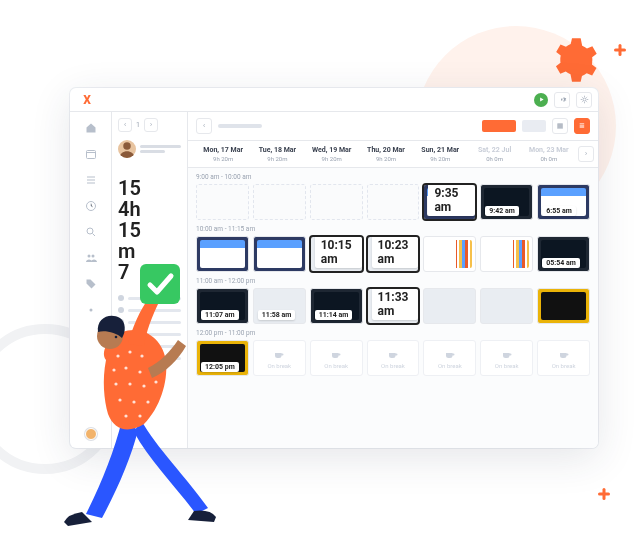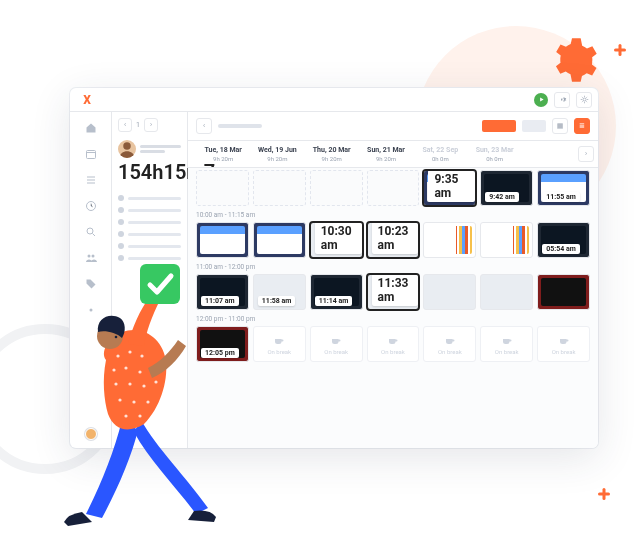--- a/index.html
+++ b/index.html
@@ -71,21 +71,21 @@
 
   
   .side{border-right:1px solid var(--border);padding:6px 6px 0 6px;display:flex;flex-direction:column;gap:4px}
   .side .pager{display:flex;align-items:center;gap:4px;color:var(--text-dim)}
   .side .pager .chev{width:12px;height:12px;border:1px solid var(--border);border-radius:3px;display:flex;align-items:center;justify-content:center}
   .side .user{display:flex;align-items:center;gap:4px;margin-top:4px}
   .side .avatar{width:18px;height:18px;border-radius:50%;overflow:hidden;flex:none;display:flex;align-items:center;justify-content:center;background:#e8c4a0}
   .side .u-lines{display:flex;flex-direction:column;gap:2px;flex:1}
   .side .u-line{height:3px;border-radius:2px;background:#d9dde4}
   .side .u-line.short{width:60%}
-  .side .stats{display:flex;flex-direction:row;margin-top:0;gap:0;color:#222;font-weight:600}
+  .side .stats{display:flex;flex-direction:column;margin-top:16px;gap:0;color:#222;font-weight:600}
   .side .stats .big{font-size:20px;line-height:1.05}
   .side .worklist{margin-top:8px;display:flex;flex-direction:column;gap:6px}
   .side .wrow{display:flex;align-items:center;gap:4px}
   .side .wdot{width:6px;height:6px;border-radius:50%;background:#cfd5df}
   .side .wline{flex:1;height:3px;border-radius:2px;background:#e3e7ee}
 
   
   .main{display:flex;flex-direction:column;min-width:0}
   .ctrlbar{display:flex;align-items:center;padding:6px 8px;gap:6px}
   .ctrlbar .prev{width:14px;height:14px;border:1px solid var(--border);border-radius:3px;display:flex;align-items:center;justify-content:center;color:var(--text-dim)}
@@ -106,21 +106,21 @@
 
   .timeline{flex:1;overflow:hidden;padding:2px 8px 4px 8px;display:flex;flex-direction:column;gap:2px;background:#fbfcfd}
   .hrblock{display:flex;flex-direction:column}
   .hrlabel{font-size:6.5px;color:var(--text-dim);padding:3px 0}
   .thumbs{display:grid;grid-template-columns:repeat(7,1fr);gap:4px}
   .thumb{position:relative;height:34px;border-radius:3px;overflow:hidden;border:1px solid var(--border);background:var(--thumb)}
   .thumb.empty{border:1px dashed #e2e6ee;background:#fafbfc}
   .thumb.blue{background:#2d3a63}
   .thumb.dark{background:#1e2733}
   .thumb.color{background:#fff}
-  .thumb.vc{background:#7f1d1d}
+  .thumb.vc{background:#eab308}
   .thumb .fake{position:absolute;inset:3px;border-radius:2px}
   .thumb.blue .fake{background:linear-gradient(180deg,#5aa0ff 0 30%,#fff 30% 100%)}
   .thumb.dark .fake{background:#0c1622}
   .thumb.color .fake{background:linear-gradient(90deg,#fff 0 65%,transparent 65%),
                       repeating-linear-gradient(90deg,#f6c04a 0 6%,#5aa0ff 6% 12%,#e85a2a 12% 18%,#fff 18% 24%);}
   .thumb.vc .fake{background:#111}
   .thumb .tag{position:absolute;left:4px;bottom:3px;background:#fff;color:#222;font-size:7px;font-weight:700;border-radius:2px;padding:1px 4px;box-shadow:0 1px 2px rgba(0,0,0,.15)}
   .thumb.highlight .tag{font-size:12px;padding:2px 6px}
   .thumb.highlight{outline:2px solid #222;outline-offset:-1px}
   .thumb.onbreak{border:1px solid #eef0f4;background:#fff;display:flex;flex-direction:column;align-items:center;justify-content:center;color:#cfd5df}
@@ -284,80 +284,85 @@
       <div class="prev">‹</div>
       <div class="range-bar"></div>
       <div class="spacer"></div>
       <div class="pill orange"></div>
       <div class="pill light"></div>
       <div class="sq">▦</div>
       <div class="sq orange">≣</div>
     </div>
 
     <div class="days" id="days">
+      <div class="dcol">
+          <div class="dlabel">Mon, 17 Mar</div>
+          <div class="dhours">9h 20m</div>
+        </div>
         <div class="dcol">
           <div class="dlabel">Tue, 18 Mar</div>
           <div class="dhours">9h 20m</div>
         </div>
         <div class="dcol">
-          <div class="dlabel">Wed, 19 Jun</div>
+          <div class="dlabel">Wed, 19 Mar</div>
           <div class="dhours">9h 20m</div>
         </div>
         <div class="dcol">
           <div class="dlabel">Thu, 20 Mar</div>
           <div class="dhours">9h 20m</div>
         </div>
         <div class="dcol">
           <div class="dlabel">Sun, 21 Mar</div>
           <div class="dhours">9h 20m</div>
         </div>
         <div class="dcol dim">
-          <div class="dlabel">Sat, 22 Sep</div>
+          <div class="dlabel">Sat, 22 Jul</div>
           <div class="dhours">0h 0m</div>
         </div>
         <div class="dcol dim">
-          <div class="dlabel">Sun, 23 Mar</div>
+          <div class="dlabel">Mon, 23 Mar</div>
           <div class="dhours">0h 0m</div>
         </div>
         <div class="sq nav-r">›</div>
     </div>
 
     <div class="timeline" id="timeline">
         <div class="hrblock">
+          <div class="hrlabel">9:00 am - 10:00 am</div>
           <div class="thumbs">
             <div class="thumb empty"></div>
             <div class="thumb empty"></div>
             <div class="thumb empty"></div>
             <div class="thumb empty"></div>
             <div class="thumb blue highlight">
               <div class="fake"></div>
               <div class="tag">9:35 am</div>
             </div>
             <div class="thumb dark">
               <div class="fake"></div>
               <div class="tag">9:42 am</div>
             </div>
             <div class="thumb blue">
               <div class="fake"></div>
-              <div class="tag">11:55 am</div>
+              <div class="tag">6:55 am</div>
             </div>
           </div>
         </div>
         <div class="hrblock">
           <div class="hrlabel">10:00 am - 11:15 am</div>
           <div class="thumbs">
             <div class="thumb blue">
               <div class="fake"></div>
             </div>
             <div class="thumb blue">
               <div class="fake"></div>
             </div>
             <div class="thumb  highlight">
               <div class="fake"></div>
-              <div class="tag">10:30 am</div>
+              <div class="tag">10:15 am</div>
             </div>
             <div class="thumb  highlight">
               <div class="fake"></div>
               <div class="tag">10:23 am</div>
             </div>
             <div class="thumb color">
               <div class="fake"></div>
             </div>
             <div class="thumb color">
               <div class="fake"></div>

